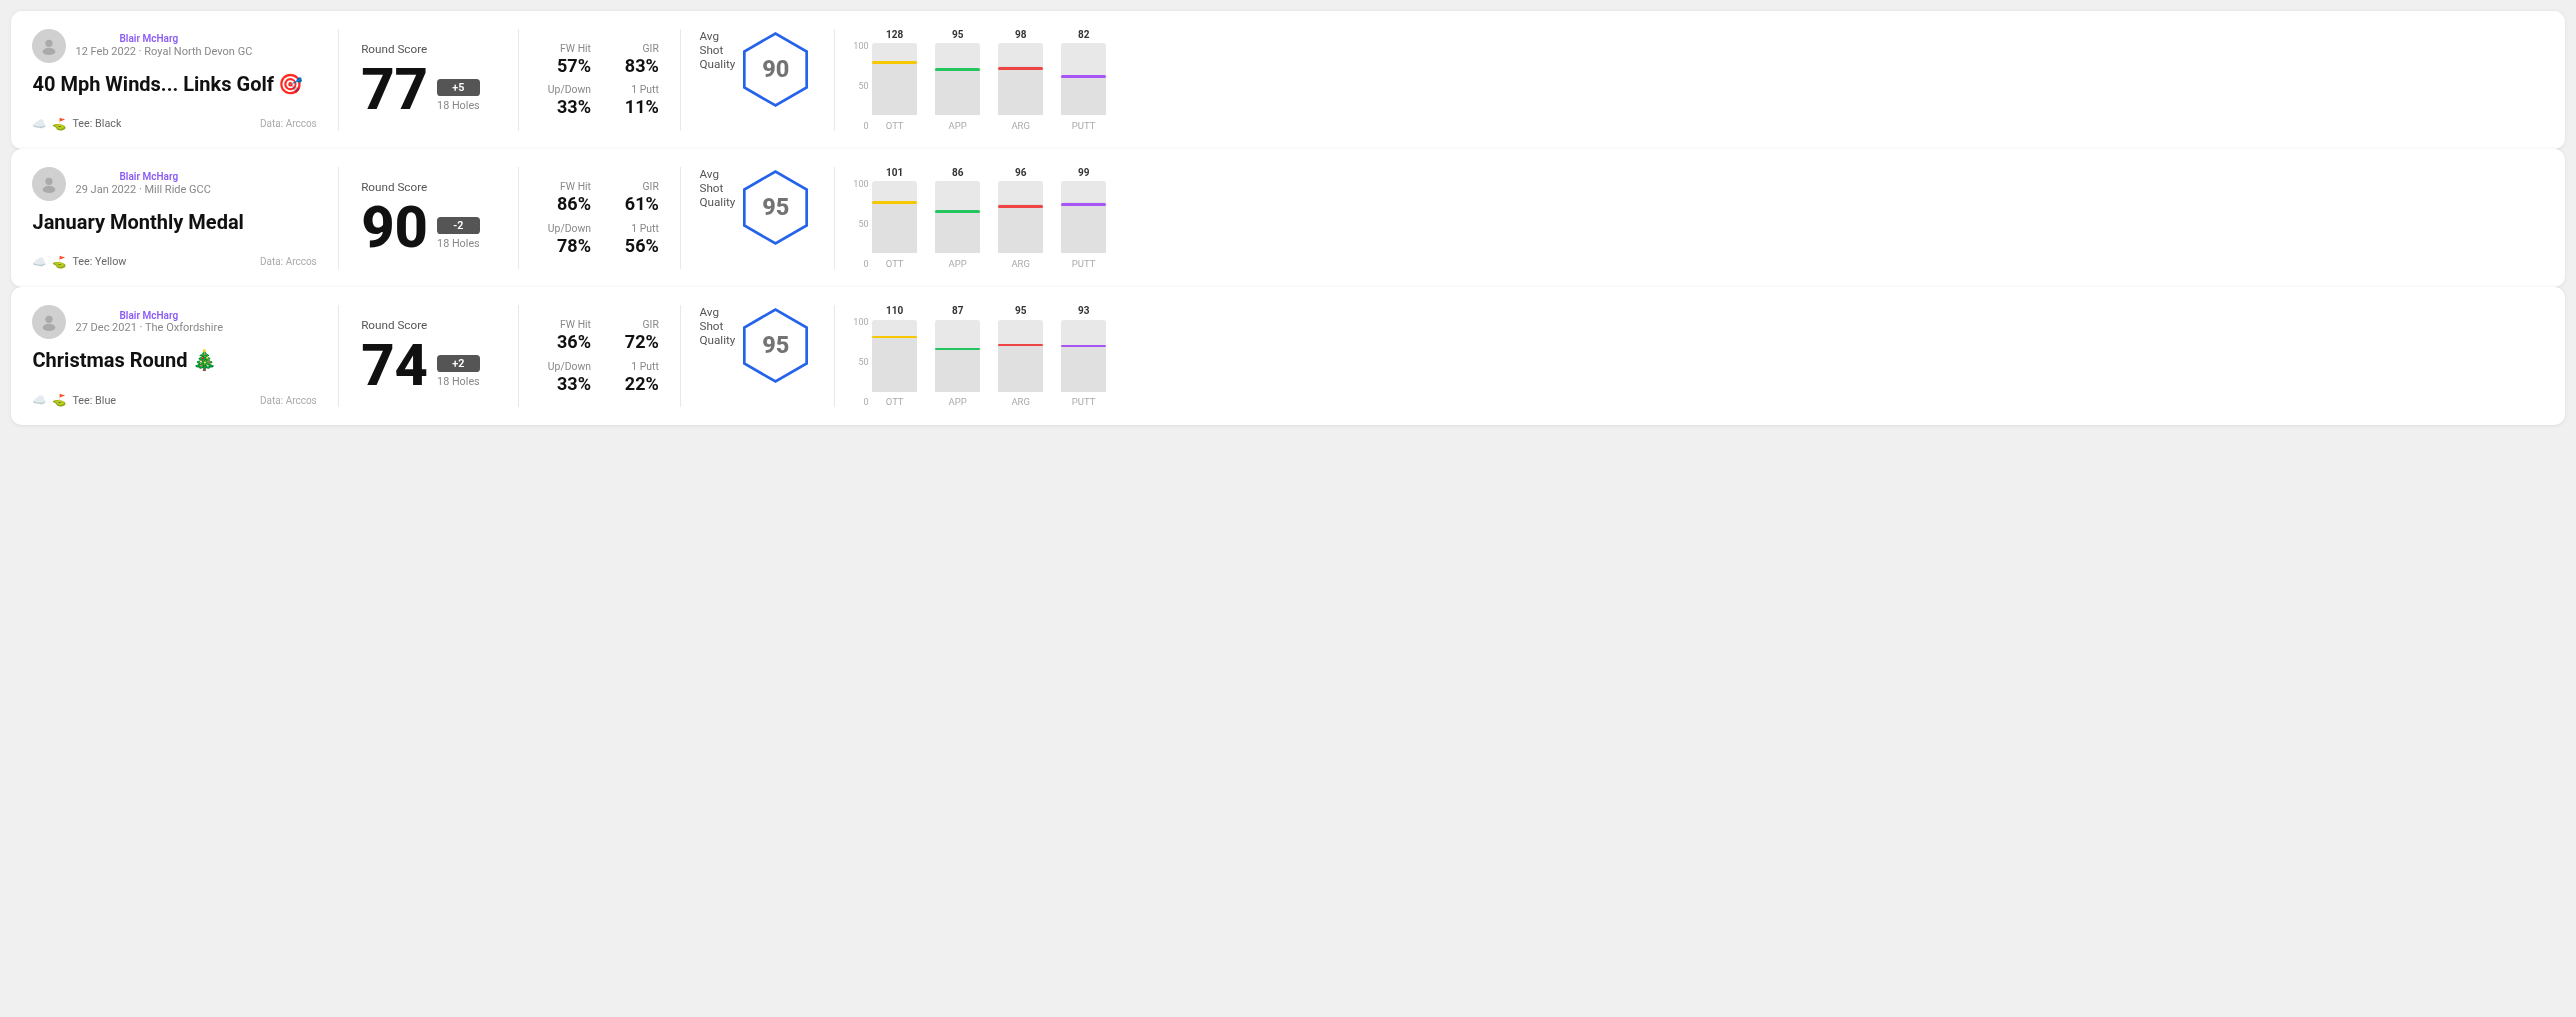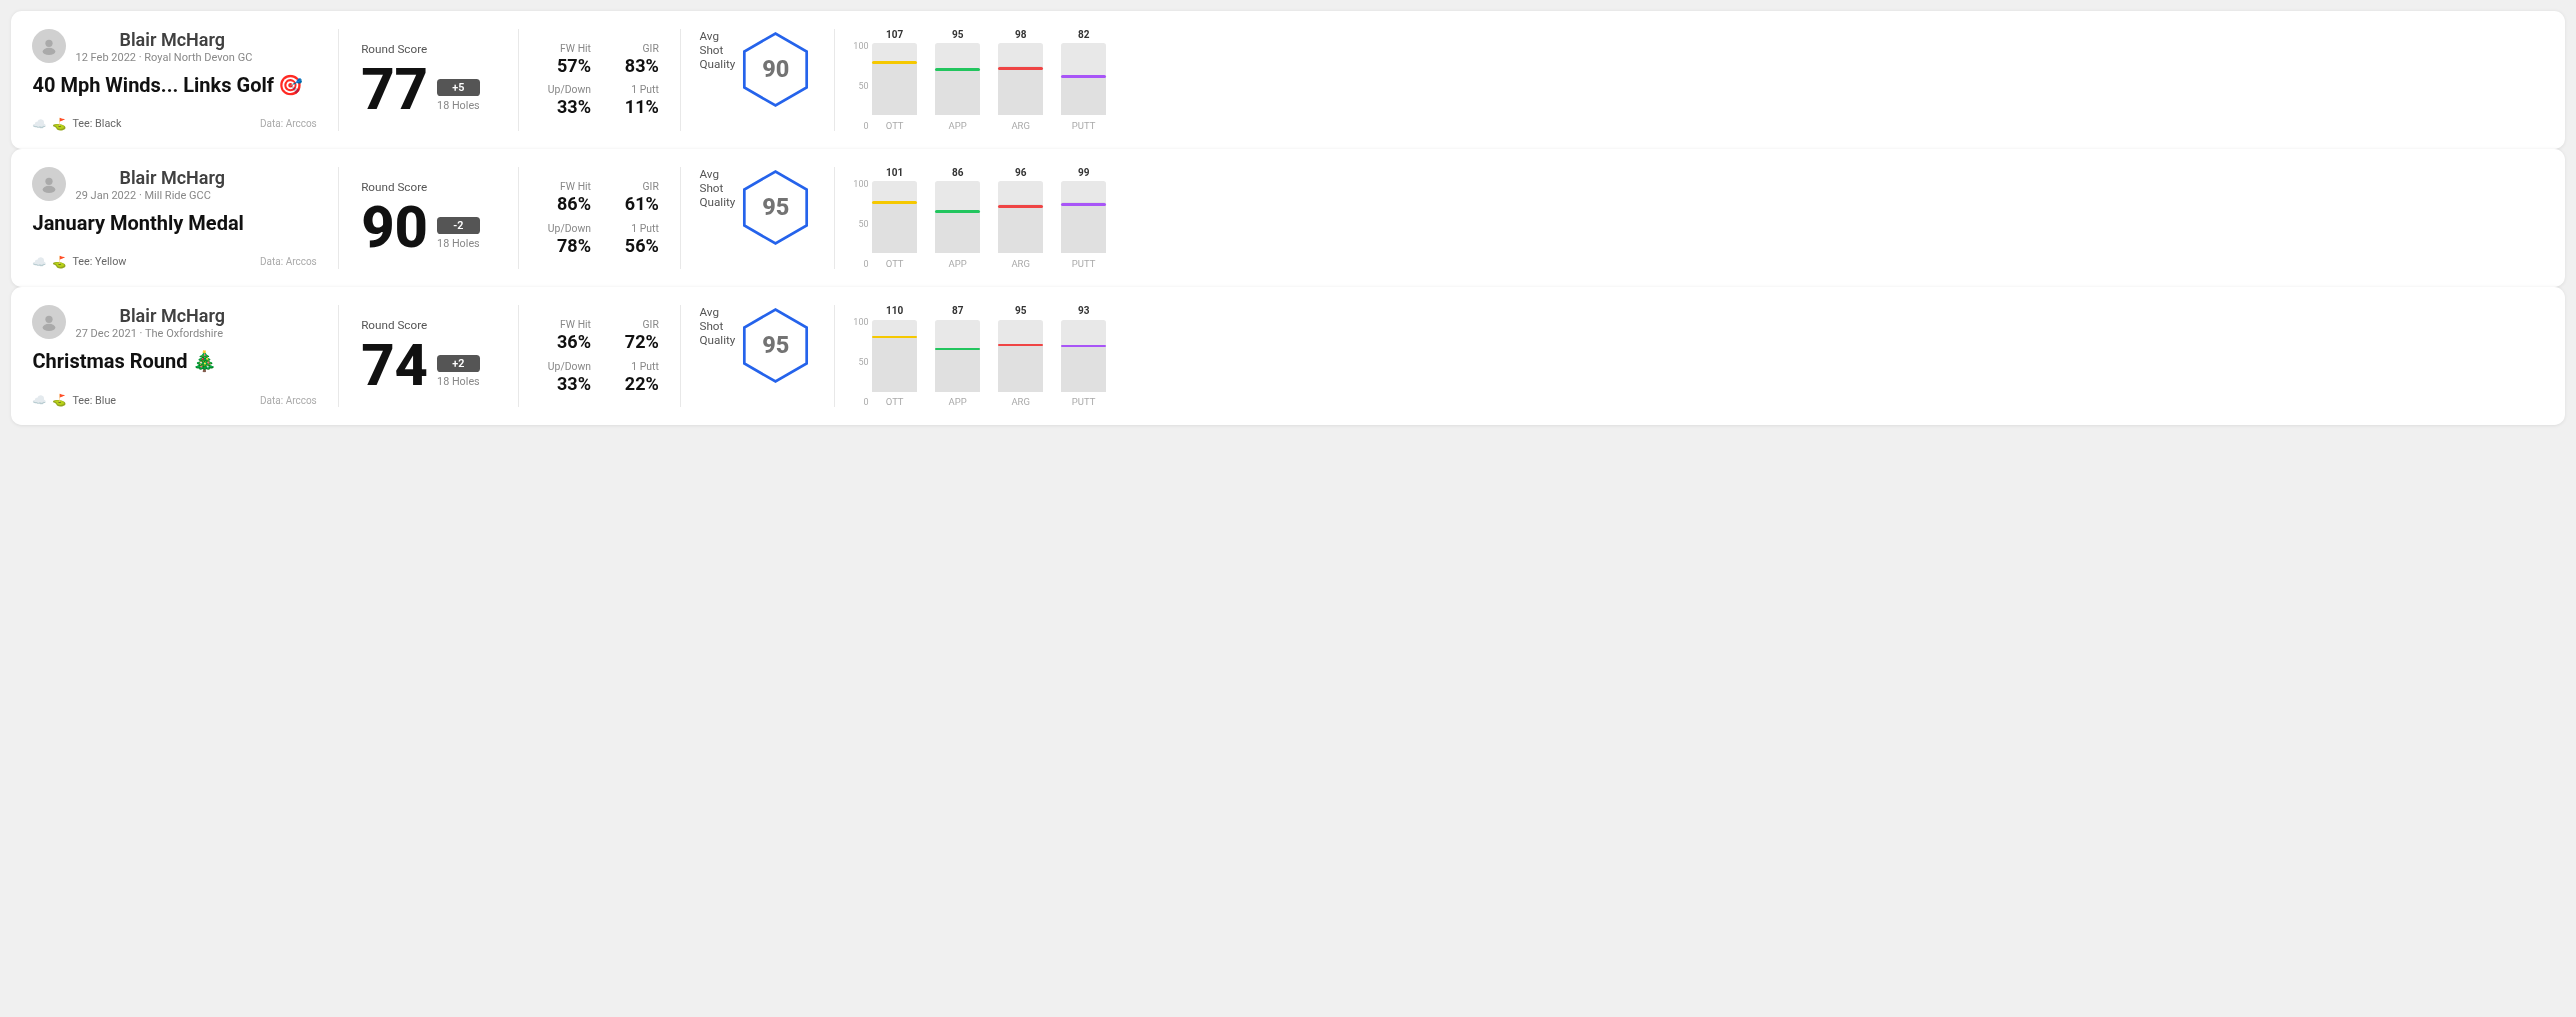--- a/index.html
+++ b/index.html
@@ -40,22 +40,22 @@
       background: #d0d0d0;
       display: flex;
       align-items: center;
       justify-content: center;
       color: #888;
       font-size: 16px;
       flex-shrink: 0;
     }
     .user-info .name {
       font-weight: 600;
-      font-size: 18px;
-      color: #404040;
+      font-size: 10px;
+      color: #8b5cf6;
       padding-left: 44px;
     }
     .user-info .date-club {
       font-size: 11px;
       color: #888;
       margin-top: 0.9px;
     }
     .round-title {
       font-size: 20px;
       font-weight: 700;
@@ -333,21 +333,21 @@
 
     <div class="chart-section">
       <div class="chart-outer">
     <div class="chart-y-labels">
       <span>100</span>
       <span>50</span>
       <span>0</span>
     </div>
     <div class="chart-columns">
       <div class="chart-col">
-        <span class="bar-top-label">107</span>
+        <span class="bar-top-label">128</span>
         <div class="bar-wrapper">
           <div class="bar-fill" style="height:54px; background:#e0e0e0;"></div>
           <div class="bar-accent-line" style="background:#f5c800; top:18px;"></div>
         </div>
         <span class="chart-x-label">OTT</span>
       </div>
       <div class="chart-col">
         <span class="bar-top-label">95</span>
         <div class="bar-wrapper">
           <div class="bar-fill" style="height:47px; background:#e0e0e0;"></div>

